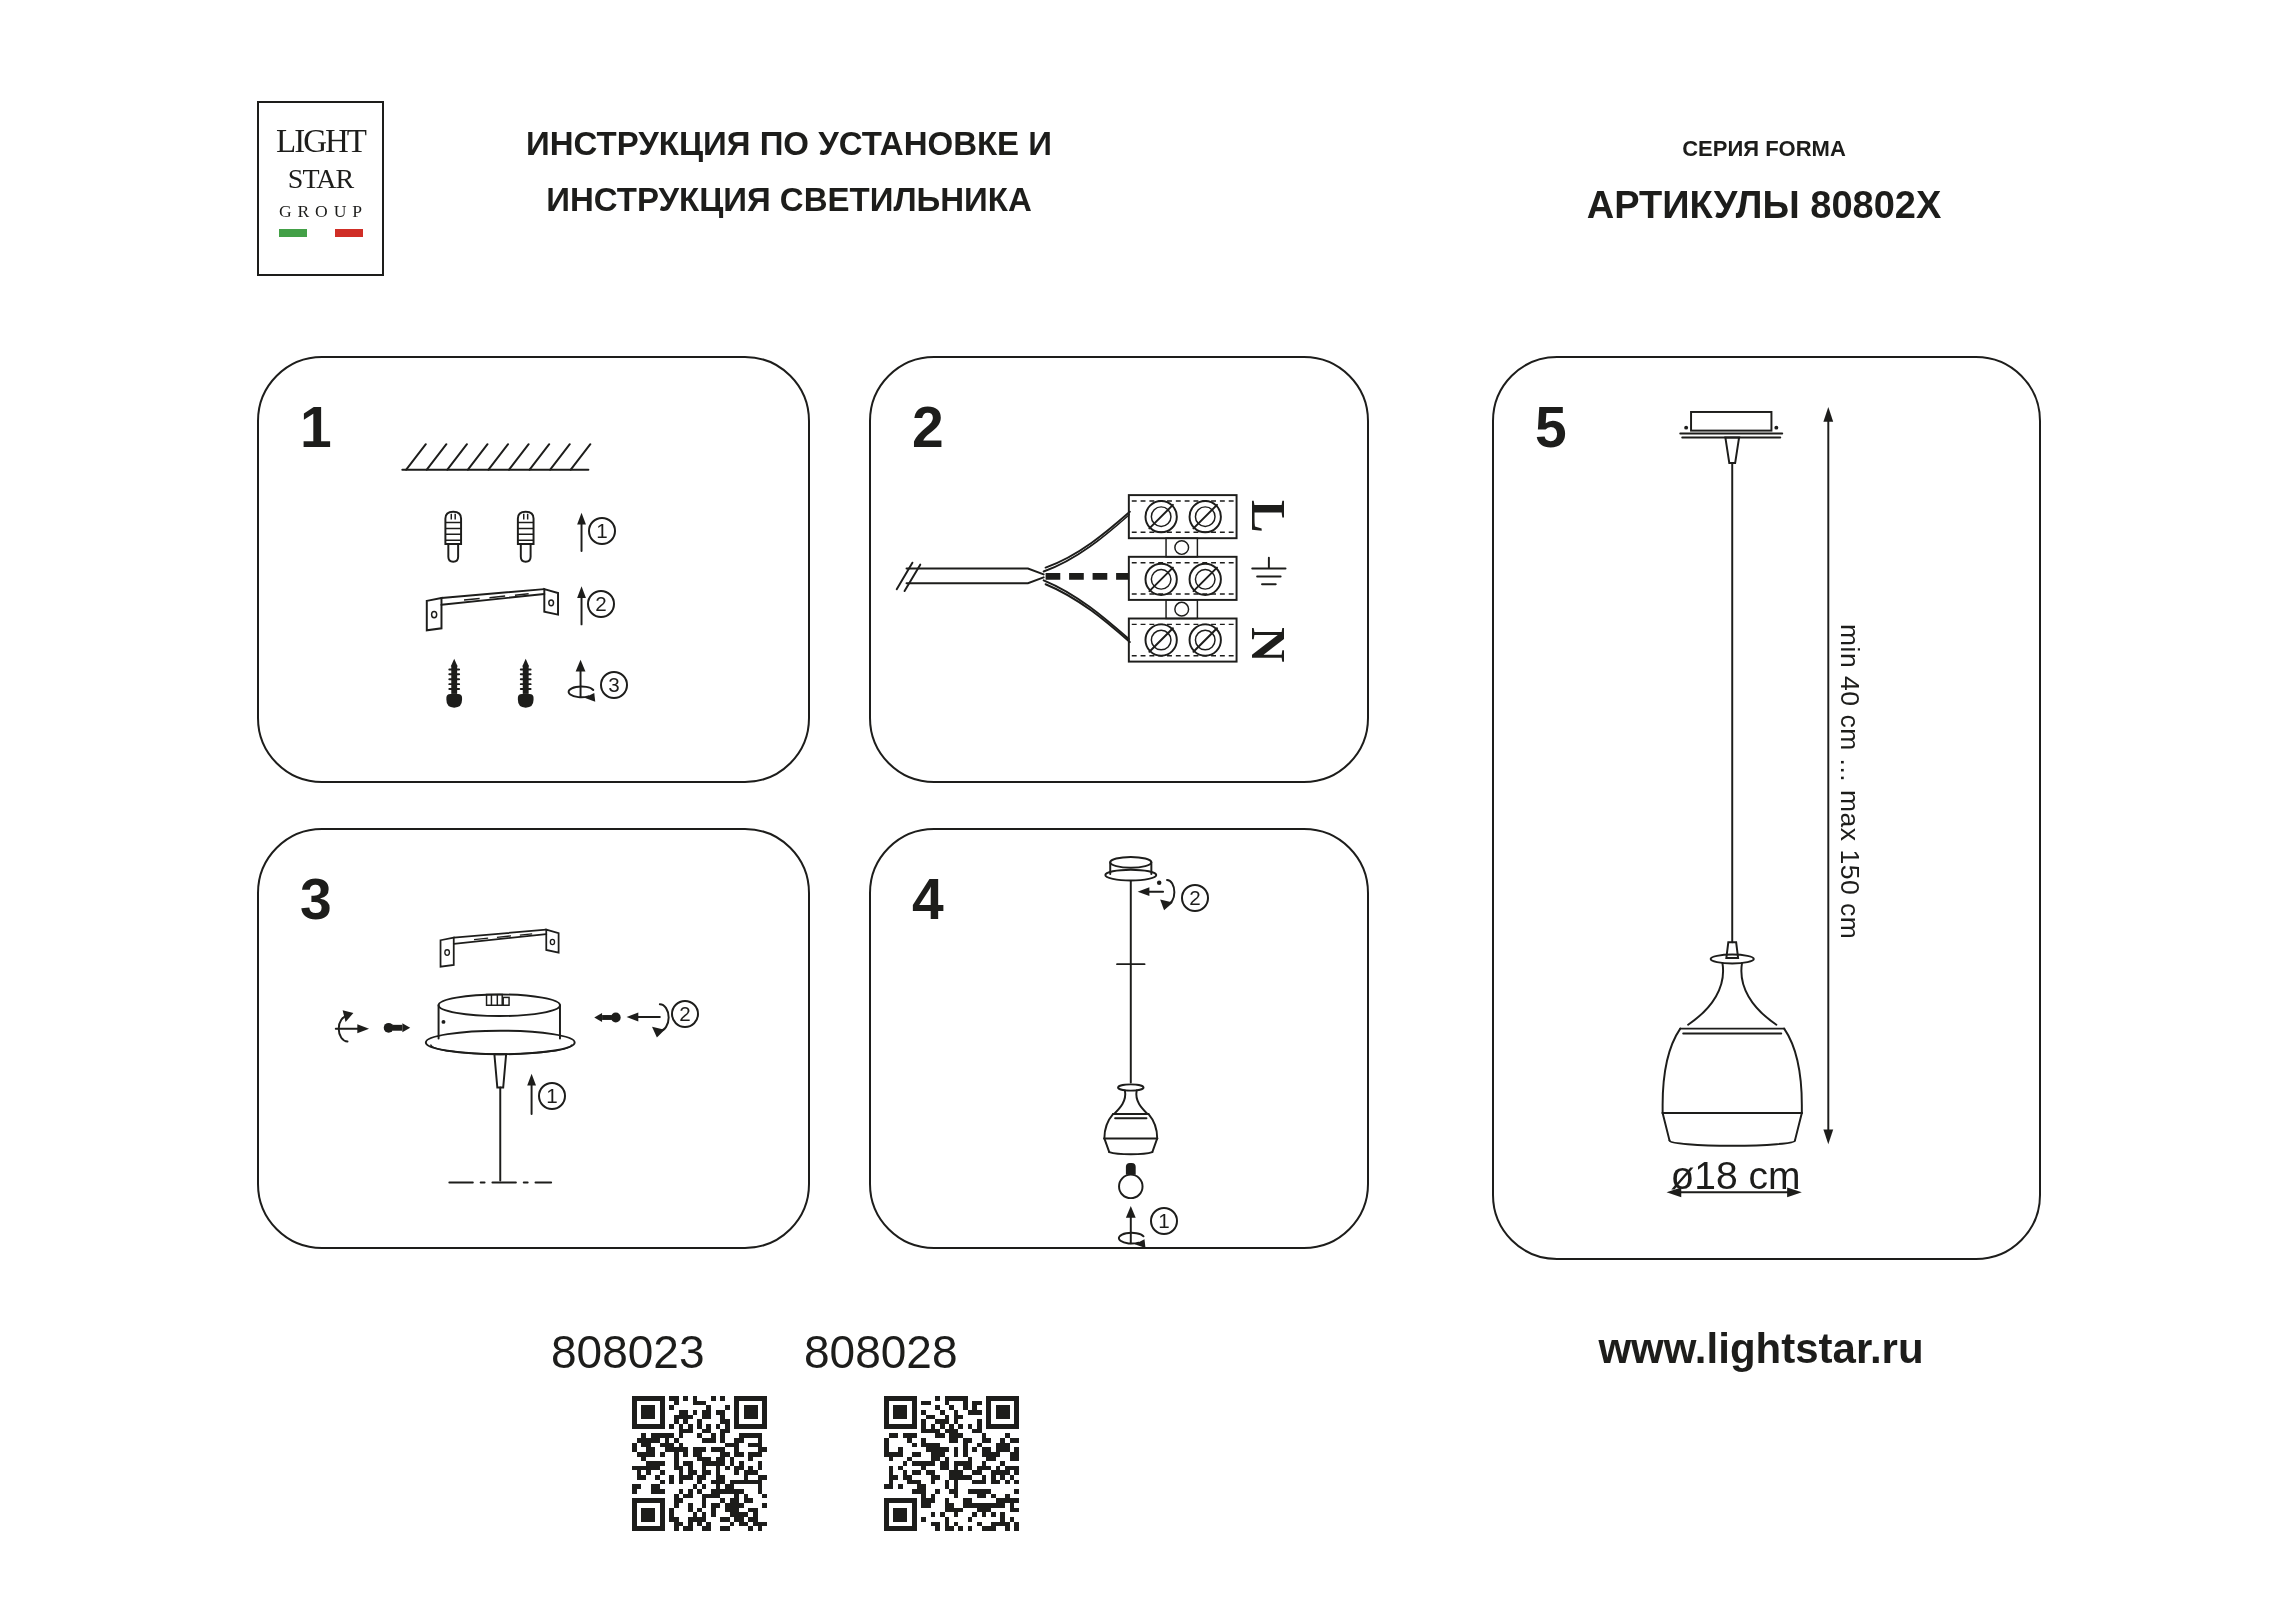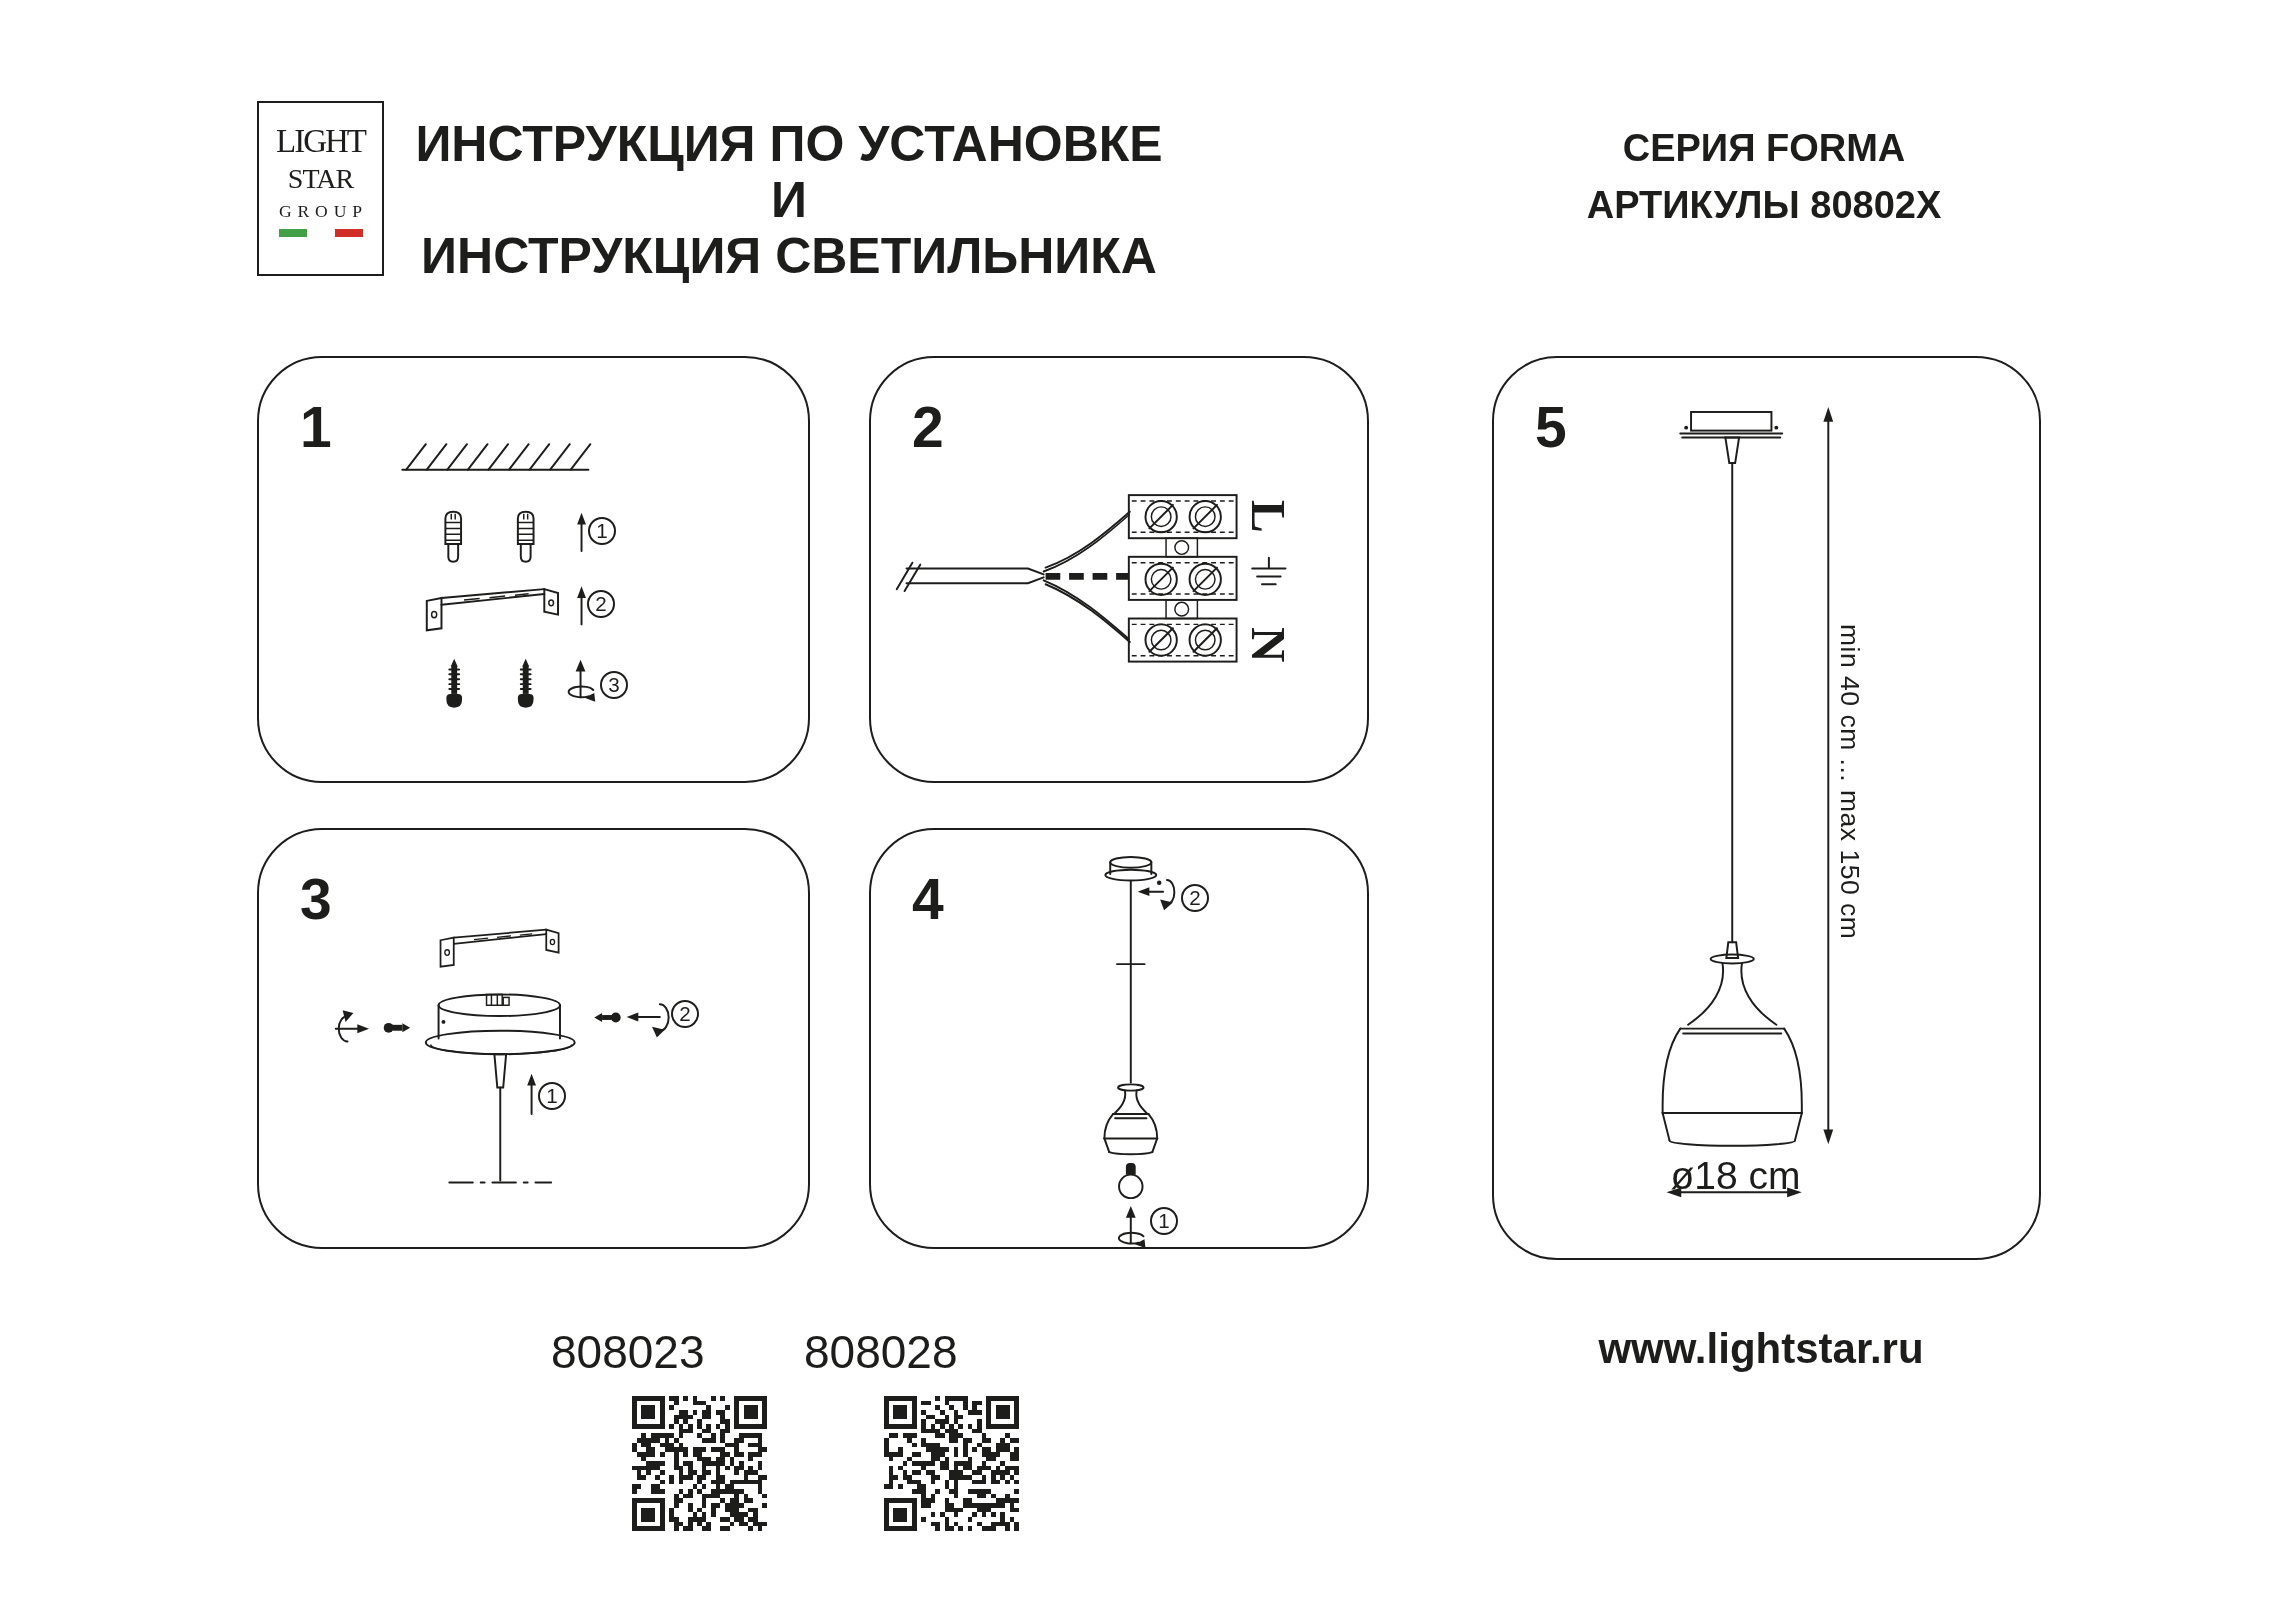--- a/index.html
+++ b/index.html
@@ -9,23 +9,23 @@
   .abs { position:absolute; }
 
   
   .logo-box { left:257px; top:101px; width:127px; height:175px; border:2px solid var(--ink); text-align:center; padding-top:21.6px; }
   .logo-l1 { font-family:"Liberation Serif", serif; font-weight:normal; font-size:33px; line-height:33px; letter-spacing:-2px; }
   .logo-l2 { font-family:"Liberation Serif", serif; font-weight:normal; font-size:28px; line-height:41px; letter-spacing:-1px; }
   .logo-l3 { font-family:"Liberation Serif", serif; font-size:17.6px; line-height:25.5px; letter-spacing:5.9px; text-indent:5.9px; }
   .flag { width:84px; height:7.8px; margin:4.9px auto 0; display:flex; }
   .flag span { flex:1; height:100%; }
 
-  .page-title { left:392px; top:116px; width:794px; text-align:center; font-weight:bold; font-size:50px; line-height:56px; }
+  .page-title { left:392px; top:116px; width:794px; text-align:center; font-weight:bold; font-size:33px; line-height:56px; }
   .series-wrap { left:1529px; top:129px; width:470px; text-align:center; }
-  .series { font-weight:bold; font-size:38px; line-height:39px; }
+  .series { font-weight:bold; font-size:22px; line-height:39px; }
   .articles { font-weight:bold; font-size:38px; line-height:49px; margin-top:12.7px; }
 
   
   .panel { position:absolute; border:2.5px solid var(--ink); border-radius:65px; background:#fff; }
   .panel svg.art { position:absolute; left:0; top:0; }
   .num { position:absolute; left:41px; top:41px; font-size:57px; font-weight:bold; line-height:57px; }
   .co { position:absolute; width:28px; height:28px; border:2.5px solid var(--ink); border-radius:50%; font-size:20.6px; line-height:23.5px; text-align:center; }
   .vtext { position:absolute; writing-mode:vertical-rl; }
   .wlabel { font-family:"Liberation Serif", serif; font-weight:bold; font-size:49px; width:49px; height:59px; text-align:center; }
   .range-label { font-size:26.5px; letter-spacing:0.5px; height:382px; text-align:center; }

